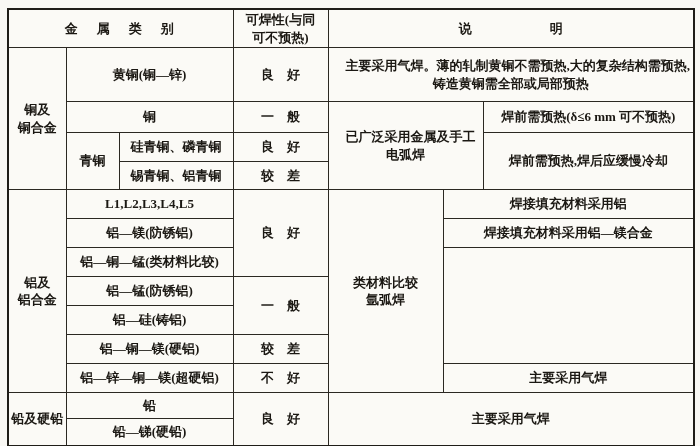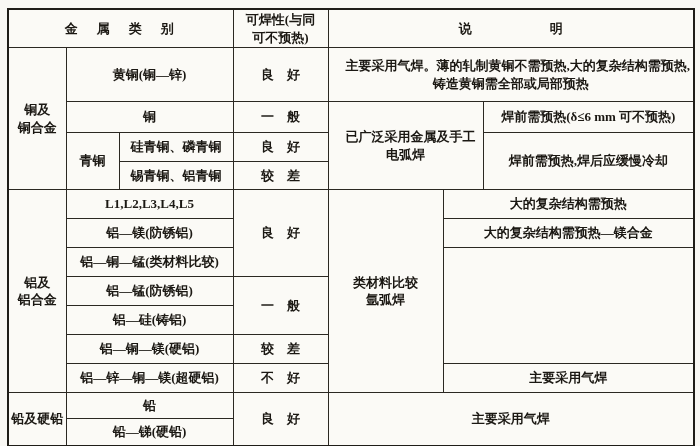--- a/index.html
+++ b/index.html
@@ -103,26 +103,26 @@
         <td>较　差</td>
       </tr>
 
       <tr style="height:29px">
         <td rowspan="7">铝及
 铝合金</td>
         <td colspan="2">L1,L2,L3,L4,L5</td>
         <td rowspan="3">良　好</td>
         <td rowspan="7">类材料比较
 氩弧焊</td>
-        <td colspan="2" class="note-left-al">大的复杂结构需预热</td>
+        <td colspan="2" class="note-left-al">焊接填充材料采用铝</td>
       </tr>
 
       <tr style="height:29px">
         <td colspan="2">铝—镁(防锈铝)</td>
-        <td colspan="2" class="note-left-al">大的复杂结构需预热—镁合金</td>
+        <td colspan="2" class="note-left-al">焊接填充材料采用铝—镁合金</td>
       </tr>
 
       <tr style="height:29px">
         <td colspan="2">铝—铜—锰(类材料比较)</td>
         <td colspan="2" rowspan="4" class="note-left-al"></td>
       </tr>
 
       <tr style="height:29px">
         <td colspan="2">铝—锰(防锈铝)</td>
         <td rowspan="2">一　般</td>

